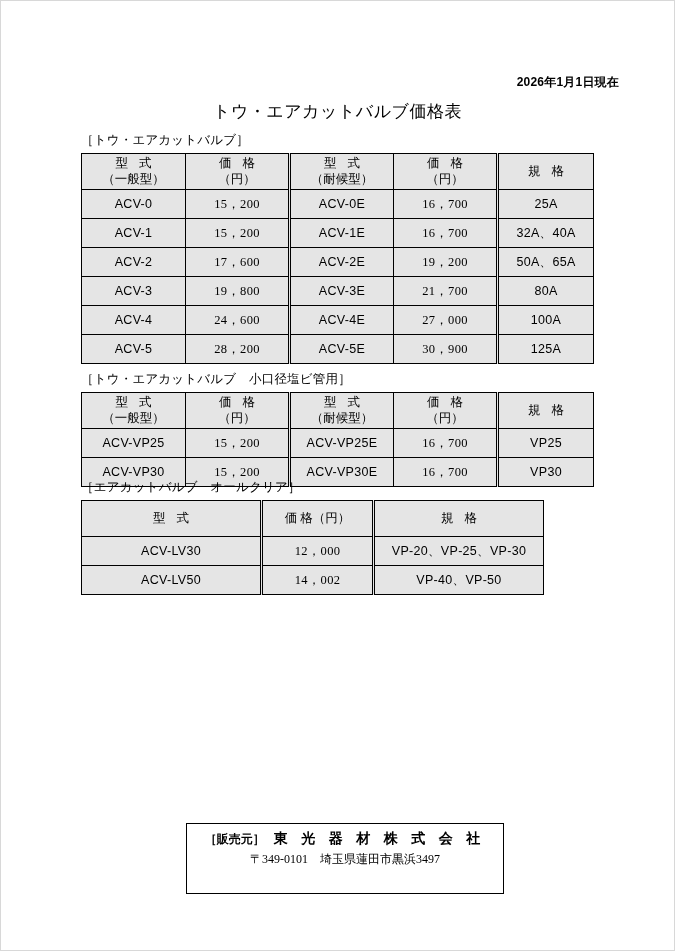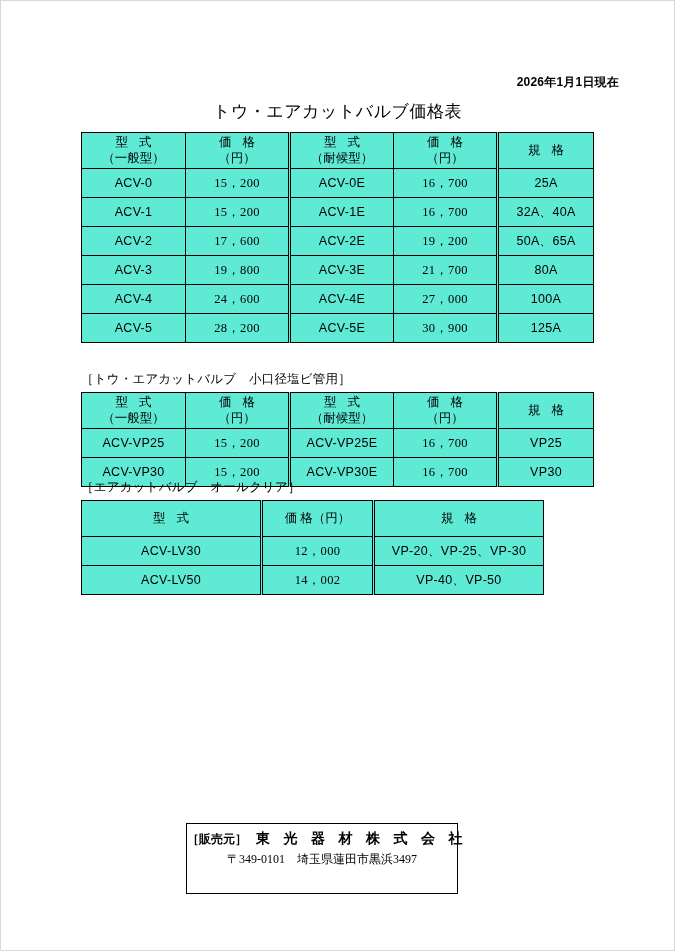--- a/index.html
+++ b/index.html
@@ -59,21 +59,21 @@
     font-size: 12.5px;
     font-weight: normal;
     margin-bottom: 4px;
     white-space: nowrap;
     letter-spacing: 0.2px;
   }
 
   table.pricing {
     border-collapse: collapse;
     table-layout: fixed;
-    background: #5eead4;
+    background: #e5e5e5;
   }
   table.pricing td,
   table.pricing th {
     border: 1px solid #000000;
     text-align: center;
     vertical-align: middle;
     font-weight: normal;
     padding: 0;
     font-size: 12.5px;
     letter-spacing: 0.3px;
@@ -121,21 +121,21 @@
   
   #section-main   { top: 131px; }
   #section-small  { top: 370px; }
   #section-clear  { top: 478px; }
 
   
   .vendor-box {
     position: absolute;
     left: 185px;
     top: 822px;
-    width: 272px;
+    width: 318px;
     box-sizing: border-box;
     border: 1px solid #000000;
     text-align: center;
     padding: 6px 0 7px 0;
     background: #ffffff;
   }
   .vendor-name-row {
     font-family: "Liberation Serif", "DejaVu Serif", serif;
     font-size: 14px;
     font-weight: bold;
@@ -167,20 +167,21 @@
 </head>
 <body>
 
 <div class="page">
 
   <div class="date-line">2026年1月1日現在</div>
 
   <div class="doc-title">トウ・エアカットバルブ価格表</div>
 
   <div class="section" id="section-main">
+    <div class="section-label">［トウ・エアカットバルブ］</div>
     <table class="pricing">
       <colgroup>
         <col style="width:104px">
           <col style="width:104px">
           <col style="width:104px">
           <col style="width:104px">
           <col style="width:96px">
       </colgroup>
       <thead>
         <tr>

